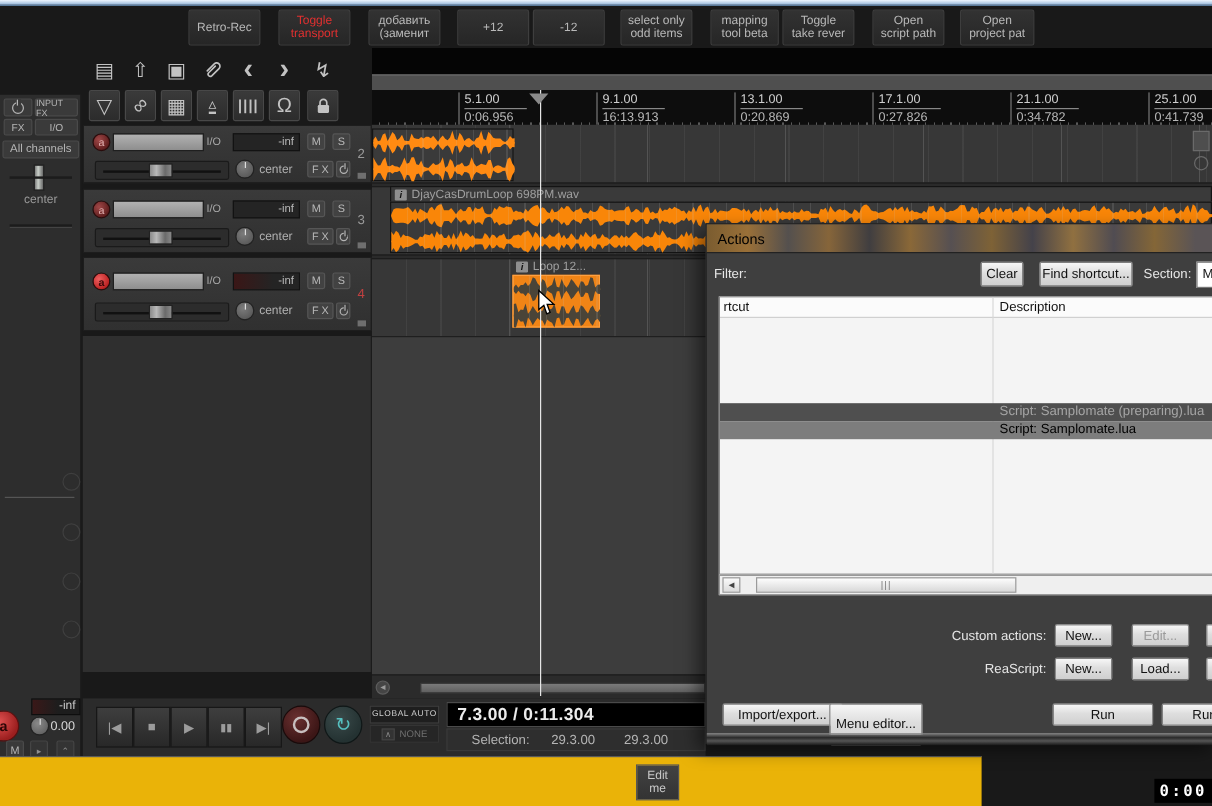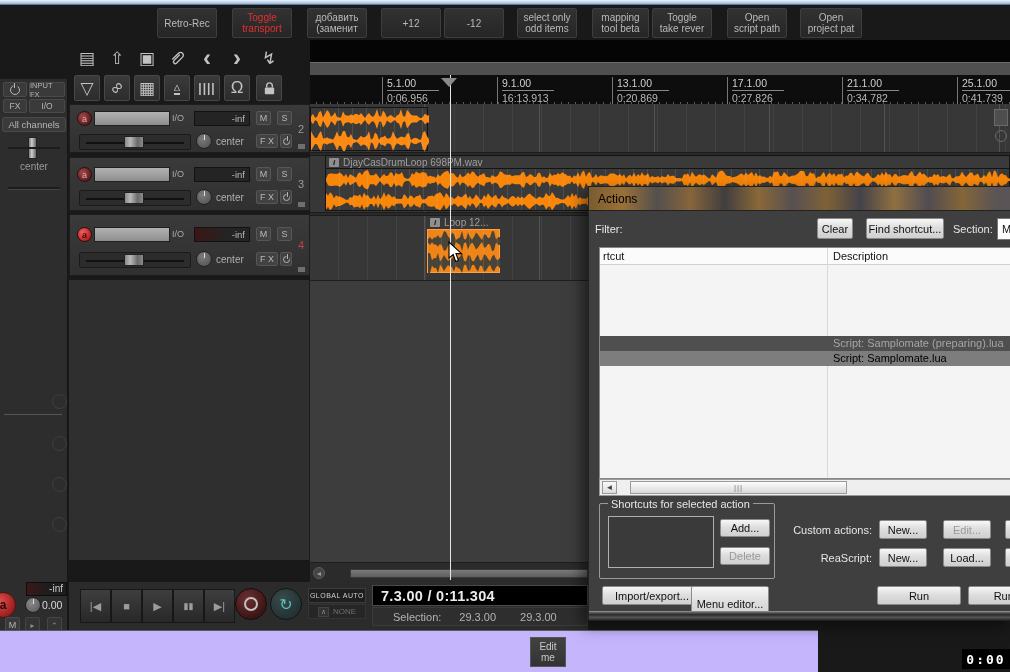--- a/index.html
+++ b/index.html
@@ -140,21 +140,21 @@
   #gauto2 { position:absolute; left:239px; top:22px; width:58px; height:15px; background:#262626; border:1px solid #343434;
      color:#6f6f6f; font-size:8px; display:flex; align-items:center; justify-content:center; gap:4px; }
   #gauto2 .mini { font-size:7px; background:#333; border:1px solid #444; padding:0 2px; color:#8a8a8a; }
   #tp-time { position:absolute; left:303px; top:3px; width:216px; height:21px; background:#000; border:1px solid #4a4a4a;
      color:#ececec; font-size:14.5px; font-weight:bold; display:flex; align-items:center; padding-left:8px; letter-spacing:.3px; }
   #tp-sel { position:absolute; left:303px; top:25px; width:216px; height:19px; background:#2e2e2e; border:1px solid #3a3a3a;
      color:#b4b4b4; font-size:11px; display:flex; align-items:center; gap:0; }
   #tp-sel span { display:inline-block; }
 
   
-  #bottom-bar { left:0; top:630px; width:818px; height:42px; background:#c4b5fd; border-top:1px solid #5a5a5a;padding-left:24px; }
+  #bottom-bar { left:0; top:630px; width:818px; height:42px; background:#eab308; border-top:1px solid #5a5a5a;padding-left:24px; }
   #editme { position:absolute; left:530px; top:6px; width:36px; height:30px; background:linear-gradient(#424242,#333);
      border:1px solid #555; color:#c9c9c9; font-size:10px; line-height:11px; text-align:center; white-space:pre-line;
      display:flex; align-items:center; justify-content:center; }
   #timer { position:absolute; left:962px; top:18px; width:48px; height:20px; background:#000; color:#fff;
      font-family:"DejaVu Sans Mono", monospace; font-weight:bold; font-size:13px; letter-spacing:2px;
      display:flex; align-items:center; justify-content:center; }
 
   
   #dialog { left:588px; top:186px; width:426px; height:434px; z-index:20;
      background:#3f3f3f; border:1px solid #222; box-shadow:-6px 6px 14px rgba(0,0,0,.5); }
@@ -500,26 +500,20 @@
       <div class="dlg-row selected" style="top:103px">
           <span class="desc">Script: Samplomate.lua</span>
         </div>
     </div>
 
     <div id="dlg-hscroll">
       <div id="dlg-hs-arrow">◄</div>
       <div id="dlg-hs-thumb">|||</div>
     </div>
 
-    <div id="dlg-group">
-      <div id="dlg-group-lbl">Shortcuts for selected action</div>
-      <div id="dlg-shortcut-box"></div>
-      <div class="win-btn" style="left:120px;top:15px;width:50px;height:18px">Add...</div>
-      <div class="win-btn disabled" style="left:120px;top:43px;width:50px;height:18px">Delete</div>
-    </div>
 
     <div class="dlg-lbl ralign" style="left:186px;top:337px;width:97px">Custom actions:</div>
     <div class="win-btn" style="left:290px;top:333px;width:48px;height:19px">New...</div>
     <div class="win-btn disabled" style="left:354px;top:333px;width:48px;height:19px">Edit...</div>
     <div class="win-btn" style="left:416px;top:333px;width:40px;height:19px"></div>
 
     <div class="dlg-lbl ralign" style="left:186px;top:365px;width:97px">ReaScript:</div>
     <div class="win-btn" style="left:290px;top:361px;width:48px;height:19px">New...</div>
     <div class="win-btn" style="left:354px;top:361px;width:48px;height:19px">Load...</div>
     <div class="win-btn" style="left:416px;top:361px;width:40px;height:19px"></div>

